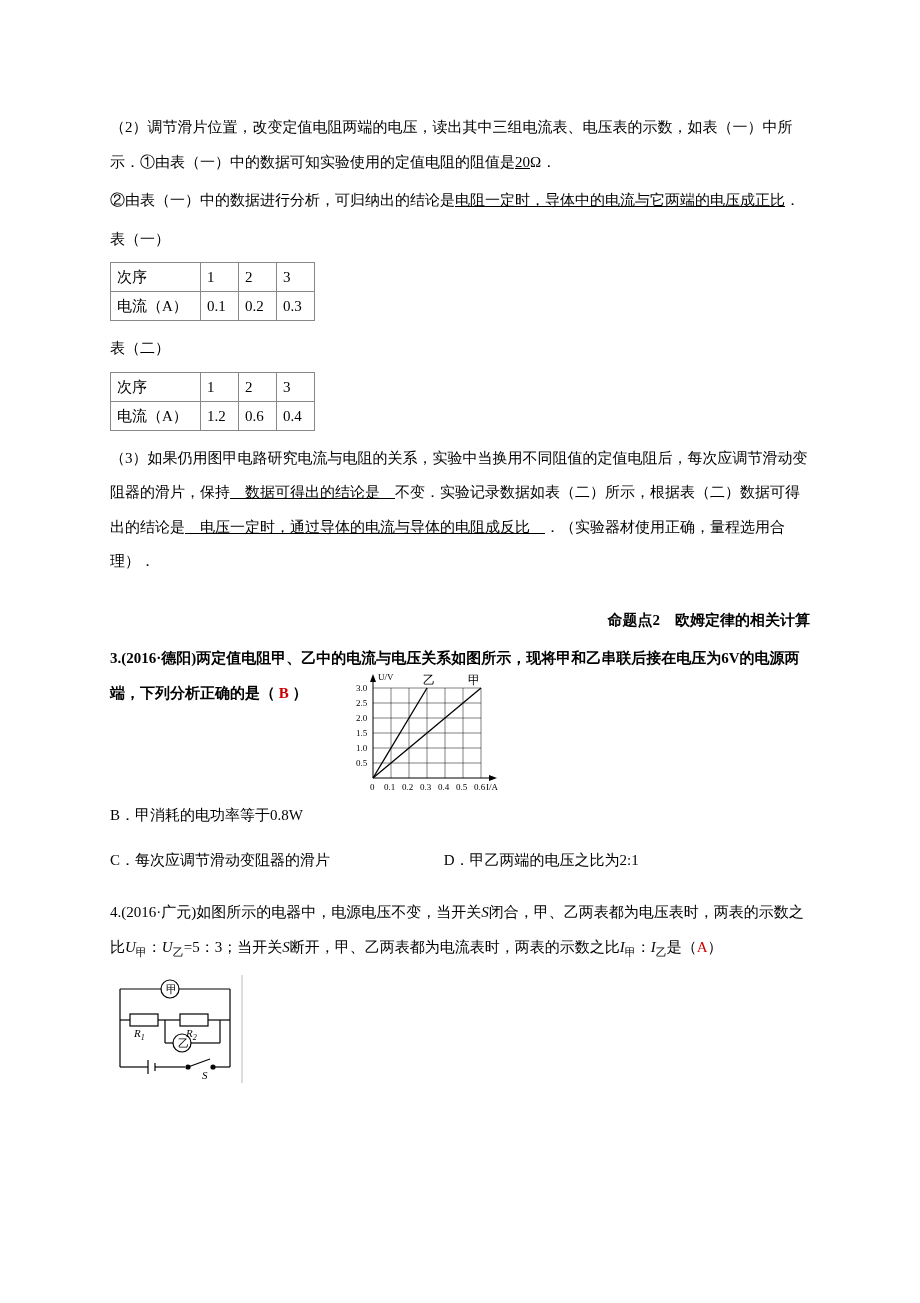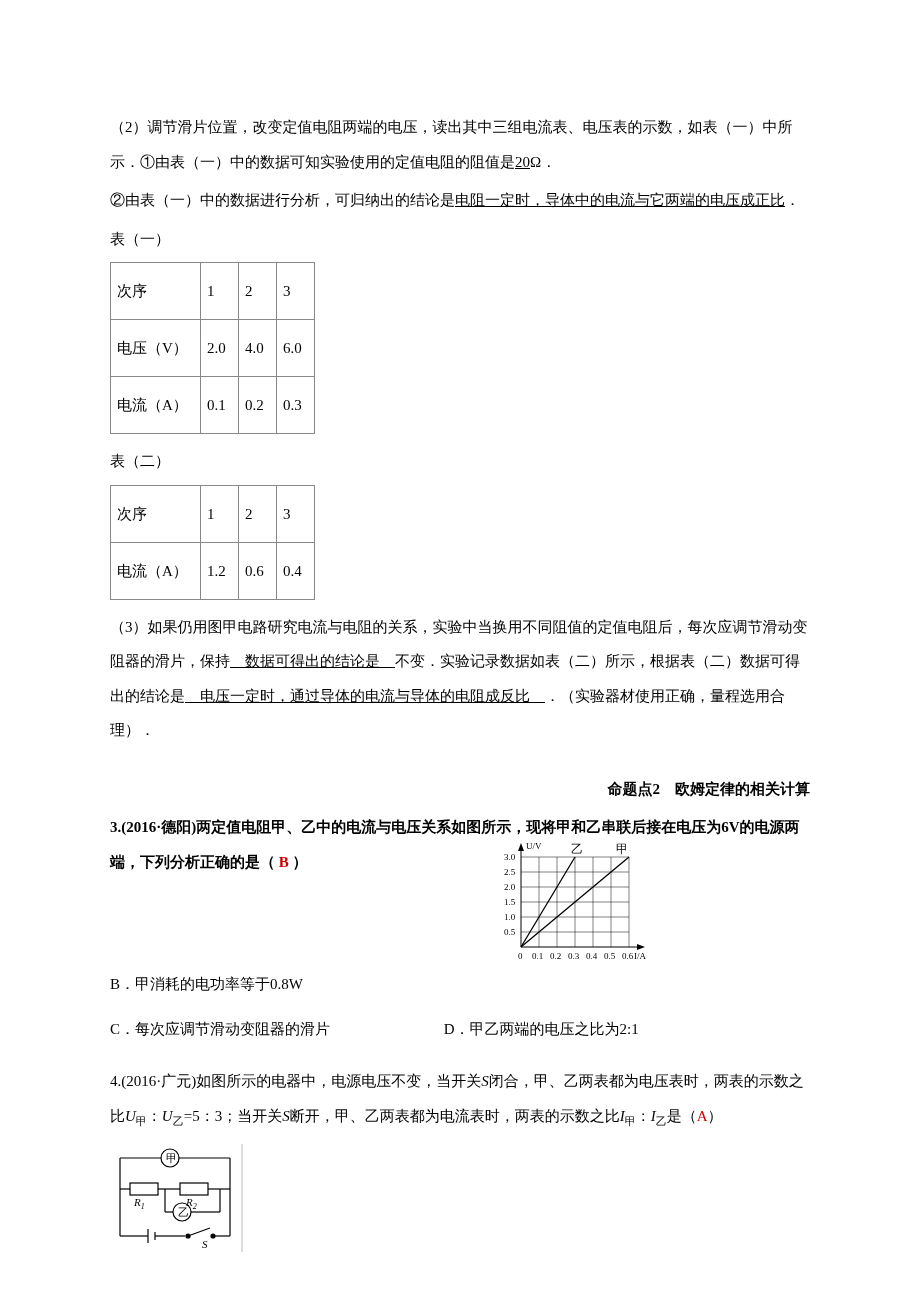--- a/index.html
+++ b/index.html
@@ -17,21 +17,21 @@
     .red { color: #c00; }
     .italic { font-style: italic; font-family: "Times New Roman", serif; }
     .sub { font-size: 11px; vertical-align: sub; }
     table.data {
       border-collapse: collapse;
       margin: 6px 0 10px 0;
       font-size: 15px;
     }
     table.data td {
       border: 1px solid #888;
-      padding: 16px 6px;
+      padding: 2px 6px;
       text-align: left;
       min-width: 38px;
       line-height: 1.6;
     }
     table.data td:first-child { min-width: 90px; }
     .section-title { font-weight: bold; margin-top: 24px; text-align: right; }
     .q3-row { display: flex; align-items: flex-end; flex-wrap: wrap; font-weight: bold; }
     .chart-wrap { display: inline-block; position: relative; margin: 0 6px; }
     svg.chart { display: block; }
     .circuit svg { display: block; margin-top: 10px;}
@@ -52,26 +52,20 @@
 <div class="para">表（一）</div>
 <table class="data">
   <tbody>
       <tr>
     <td>次序</td>
     <td>1</td>
     <td>2</td>
     <td>3</td>
   </tr>
   <tr>
-    <td>电压（V）</td>
-    <td>2.0</td>
-    <td>4.0</td>
-    <td>6.0</td>
-  </tr>
-  <tr>
     <td>电流（A）</td>
     <td>0.1</td>
     <td>0.2</td>
     <td>0.3</td>
   </tr>
 </tbody>
   </table>
 
 <div class="para">表（二）</div>
 <table class="data">
@@ -98,21 +92,21 @@
 <div class="para section-title">命题点2　欧姆定律的相关计算</div>
 
 <div class="para">
   <div class="q3-row">
     <div style="flex:0 0 auto; max-width:700px;">
       <span>3.(2016·德阳)两定值电阻甲、乙中的电流与电压关系如图所示，现将甲和乙串联后接在电压为6V的电源两端，下列分析正确的是（</span><span class="red"> B </span><span>）</span>
     </div>
   </div>
 </div>
 
-<div style="display:flex; align-items:center; margin-top:-46px; margin-left:222px;flex-direction:column;">
+<div style="display:flex; align-items:flex-end; margin-top:-46px; margin-left:222px;">
   <div class="chart-wrap">
     <svg class="chart" width="170" height="130" viewBox="0 0 170 130">
       <g font-size="9" font-family="serif" fill="#000">
 
         <line x1="35" y1="10" x2="35" y2="110" stroke="#000"></line>
         <polygon points="35,6 32,14 38,14" fill="#000"></polygon>
         <text x="40" y="12">U/V</text>
 
         <line x1="35" y1="110" x2="155" y2="110" stroke="#000"></line>
         <polygon points="159,110 151,107 151,113" fill="#000"></polygon>

